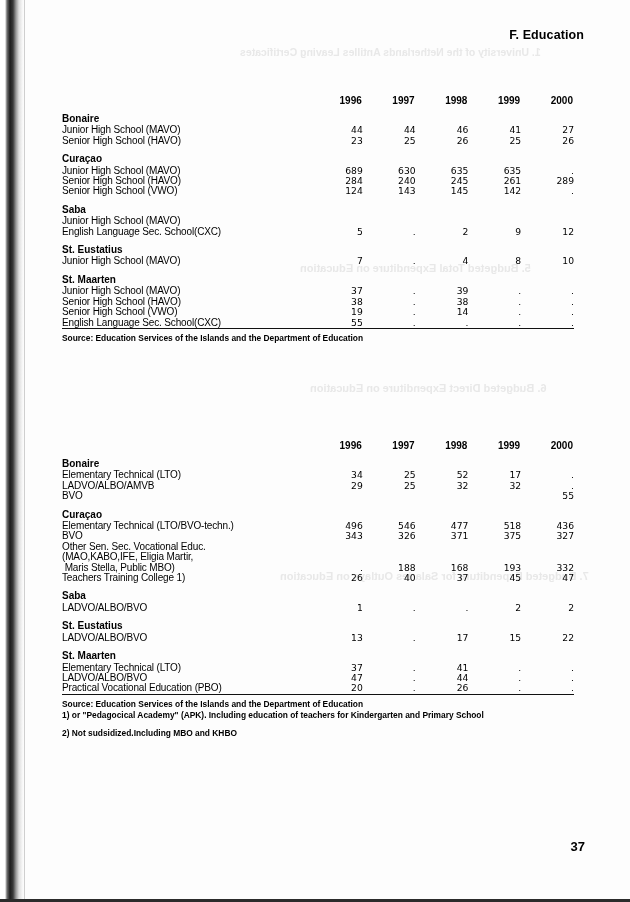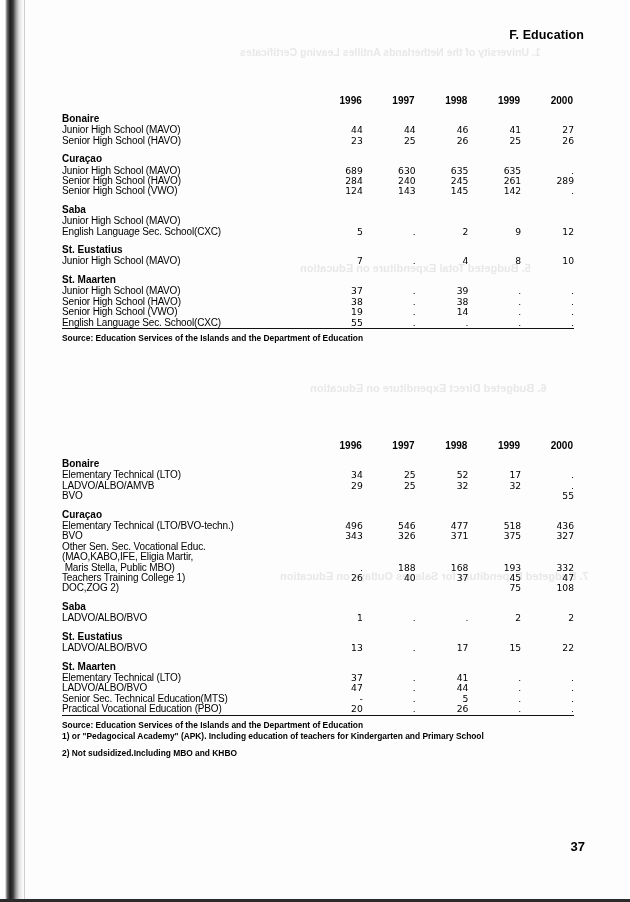--- a/index.html
+++ b/index.html
@@ -445,28 +445,20 @@
             <td class="num">332</td>
           </tr>
           <tr>
             <td class="label indent">Teachers Training College 1)</td>
             <td class="num">26</td>
             <td class="num">40</td>
             <td class="num">37</td>
             <td class="num">45</td>
             <td class="num">47</td>
           </tr>
-          <tr>
-            <td class="label indent">DOC,ZOG 2)</td>
-            <td class="num"></td>
-            <td class="num"></td>
-            <td class="num"></td>
-            <td class="num">75</td>
-            <td class="num">108</td>
-          </tr>
           <tr class="gap">
             <td colspan="6"></td>
           </tr>
           <tr class="island">
             <td class="label">Saba</td>
             <td class="num"></td>
             <td class="num"></td>
             <td class="num"></td>
             <td class="num"></td>
             <td class="num"></td>
@@ -515,28 +507,20 @@
             <td class="num">.</td>
             <td class="num">41</td>
             <td class="num">.</td>
             <td class="num">.</td>
           </tr>
           <tr>
             <td class="label indent">LADVO/ALBO/BVO</td>
             <td class="num">47</td>
             <td class="num">.</td>
             <td class="num">44</td>
-            <td class="num">.</td>
-            <td class="num">.</td>
-          </tr>
-          <tr>
-            <td class="label indent">Senior Sec. Technical Education(MTS)</td>
-            <td class="num">-</td>
-            <td class="num">.</td>
-            <td class="num">5</td>
             <td class="num">.</td>
             <td class="num">.</td>
           </tr>
           <tr>
             <td class="label indent">Practical Vocational Education (PBO)</td>
             <td class="num">20</td>
             <td class="num">.</td>
             <td class="num">26</td>
             <td class="num">.</td>
             <td class="num">.</td>

